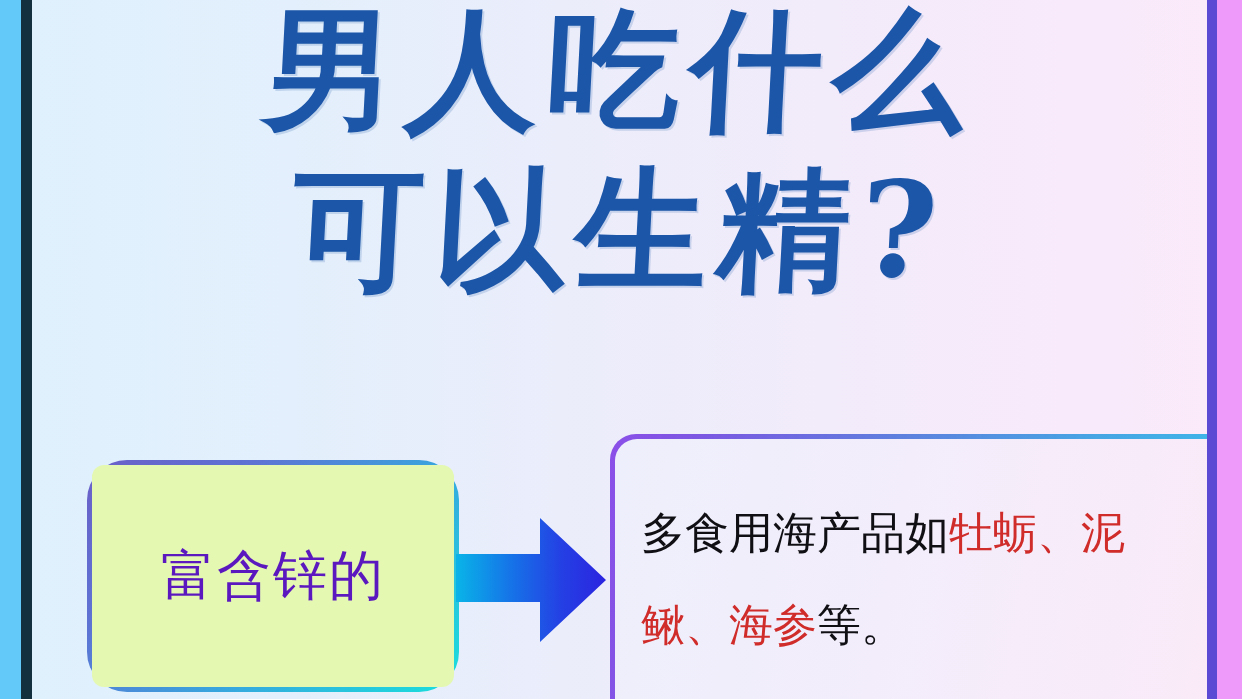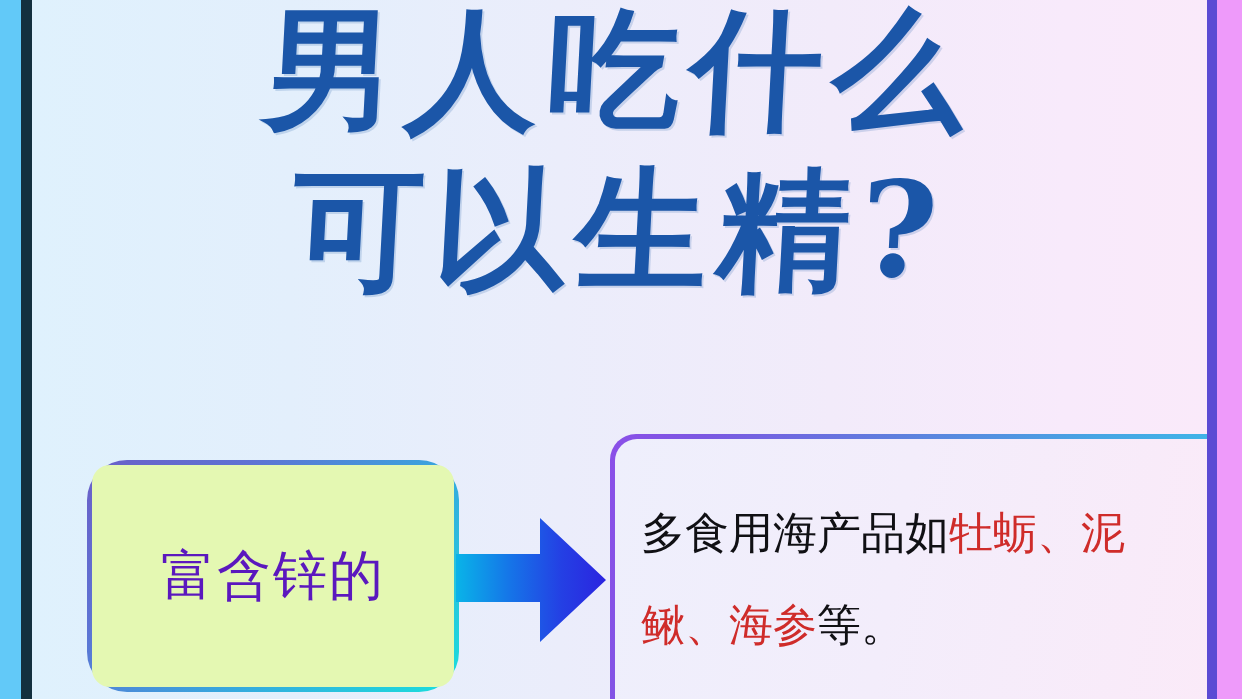--- a/index.html
+++ b/index.html
@@ -83,21 +83,21 @@
   .green-box {
     position: absolute;
     left: 55px; top: 460px;
     width: 372px; height: 232px;
     border-radius: 40px;
     padding: 5px;
     background: linear-gradient(135deg, #6B5FC8 0%, #5D73D4 28%, #36A9DE 62%, #19E0DC 100%);
   }
   .green-box-inner {
     width: 100%; height: 100%;
-    border-radius: 18px;
+    border-radius: 12px;
     background: #E4F8B2;
     display: flex;
     flex-direction: column;
     align-items: center;
     justify-content: center;
   }
   .green-text-line {
     font-family: "DejaVu Sans", "Liberation Sans", sans-serif;
     font-size: 54px;
     line-height: 76px;

